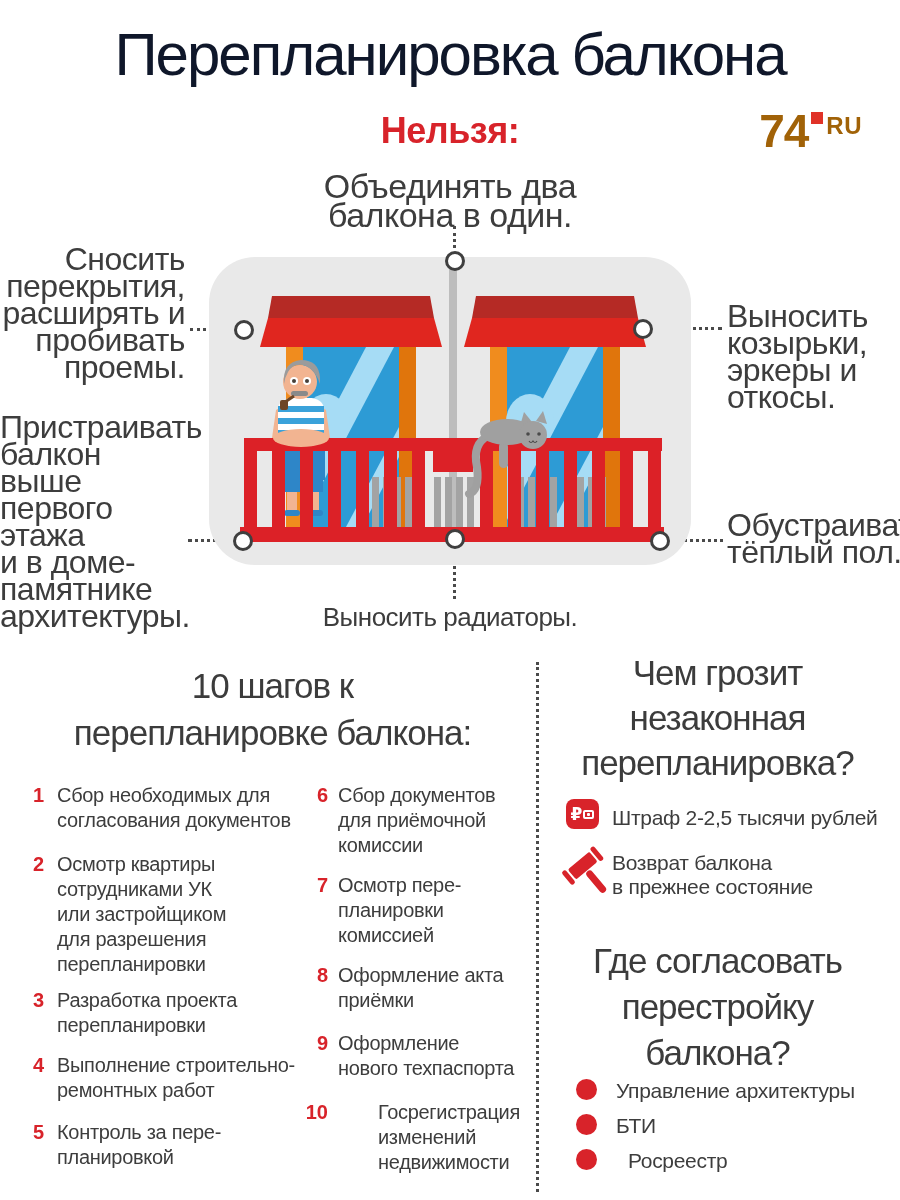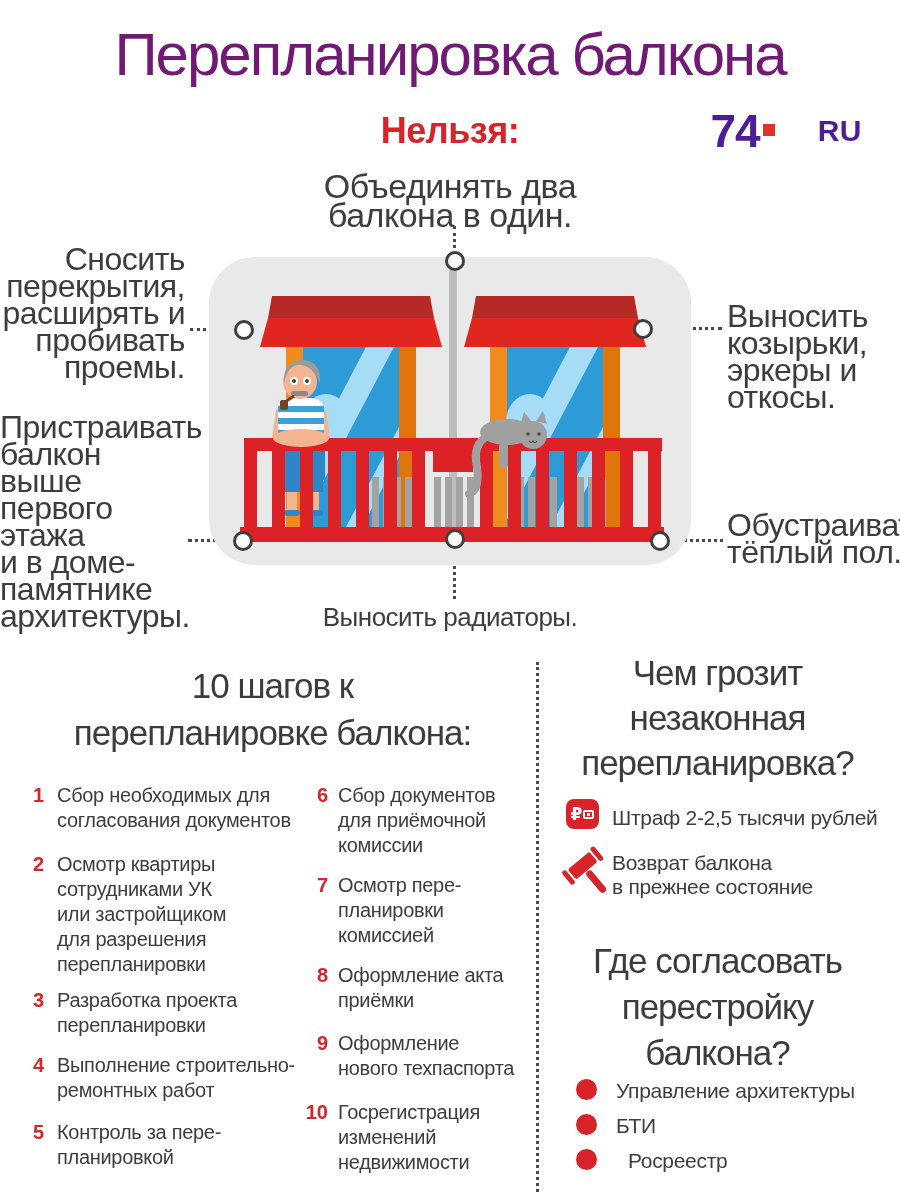--- a/index.html
+++ b/index.html
@@ -3,28 +3,28 @@
 <meta charset="utf-8">
 <style>
   html,body{margin:0;padding:0;background:#ffffff;}
   .canvas{
     position:relative;width:900px;height:1200px;background:#fff;overflow:hidden;
     font-family:"Liberation Sans","DejaVu Sans",sans-serif;color:#3d3d3d;
   }
   .pre{white-space:pre-line;}
   
   .title{position:absolute;left:0;right:0;top:20px;text-align:center;
-    font-size:60px;letter-spacing:-2px;color:#701a75;}
+    font-size:60px;letter-spacing:-2px;color:#0f172a;}
   .subtitle{position:absolute;left:0;right:0;top:110px;text-align:center;
     font-size:36px;font-weight:bold;color:#d8232a;letter-spacing:-0.5px;}
-  .logo{position:absolute;top:112px;right:38px;display:flex;align-items:center;
-    color:#4c1d95;font-weight:bold;}
+  .logo{position:absolute;top:112px;right:38px;display:flex;align-items:flex-start;
+    color:#a16207;font-weight:bold;}
   .logo-74{font-size:46px;line-height:38px;letter-spacing:-1px;}
   .logo-dot{width:12px;height:12px;background:#e03228;margin:0 3px 3px 3px;}
-  .logo-ru{font-size:30px;line-height:28px;letter-spacing:0.5px;margin-left:40px;}
+  .logo-ru{font-size:24px;line-height:28px;letter-spacing:0.5px;}
   
   .callout{position:absolute;font-size:32px;line-height:27px;letter-spacing:-0.5px;color:#3d3d3d;}
   #co-top{left:0;right:0;top:172px;text-align:center;font-size:34px;line-height:29px;}
   #co-lu{left:0;width:185px;top:246px;text-align:right;}
   #co-ll{left:0;width:185px;top:414px;text-align:left;}
   #co-ru{left:727px;top:303px;}
   #co-rl{left:727px;top:512px;}
   #co-bottom{left:0;right:0;top:604px;text-align:center;font-size:26px;}
   
   .leader{position:absolute;height:0;border-top:3px dotted #4a4a4a;}
@@ -262,21 +262,21 @@
   <div class="step c2" style="left:302px;top:963px;">
     <span class="num">8</span>
     <span class="txt pre">Оформление акта
 приёмки</span>
   </div>
   <div class="step c2" style="left:302px;top:1031px;">
     <span class="num">9</span>
     <span class="txt pre">Оформление
 нового техпаспорта</span>
   </div>
-  <div class="step c2" style="left:302px;top:1100px;">
+  <div class="step c2" style="left:302px;top:1100px;gap:40px;">
     <span class="num">10</span>
     <span class="txt pre">Госрегистрация
 изменений
 недвижимости</span>
   </div>
 
   <div class="h2 pre" id="penalties-heading">Чем грозит
 незаконная
 перепланировка?</div>
 

